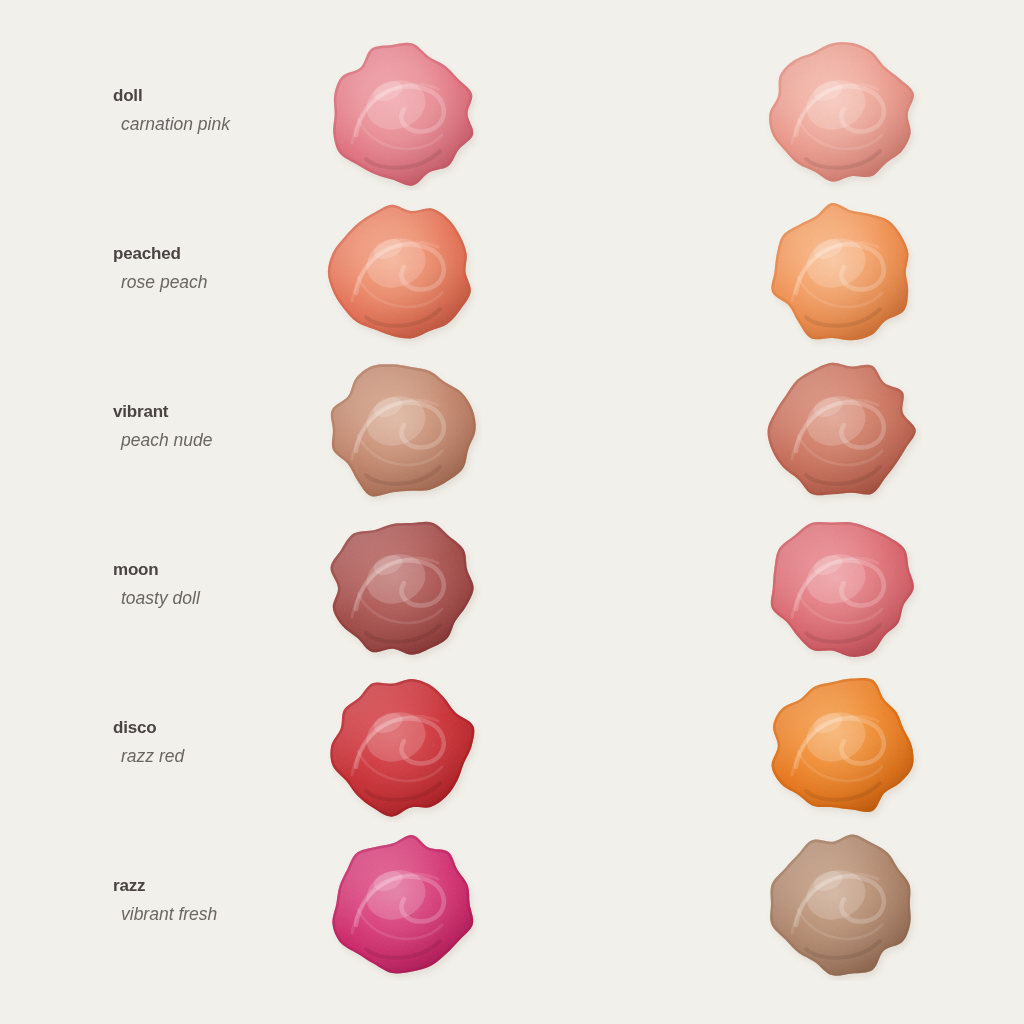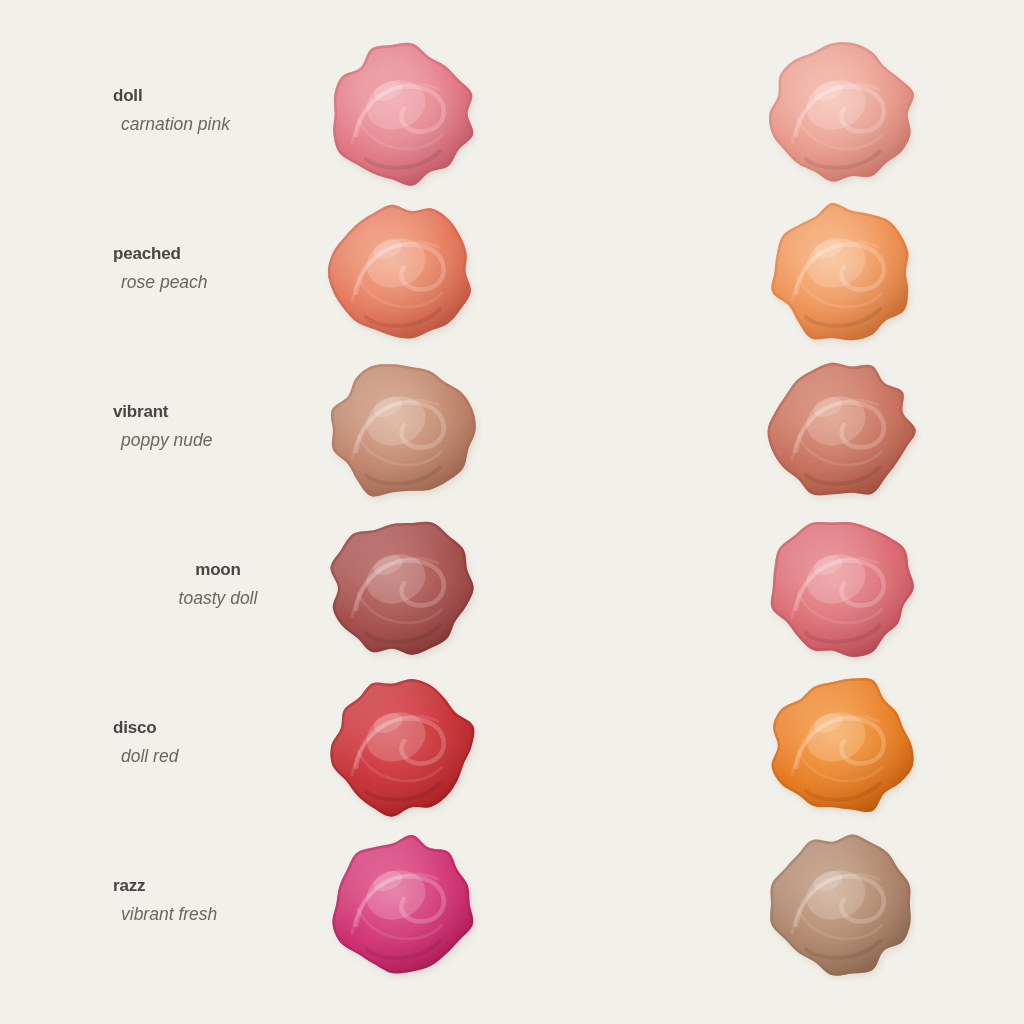--- a/index.html
+++ b/index.html
@@ -189,21 +189,21 @@
       <path d="M 143.63 75.00 C 144.33 81.34, 149.54 88.48, 148.77 94.62 C 148.00 100.75, 142.80 106.51, 138.99 111.83 C 135.19 117.15, 131.18 122.84, 125.97 126.53 C 120.76 130.23, 113.76 131.55, 107.74 134.00 C 101.71 136.44, 96.00 140.38, 89.80 141.20 C 83.60 142.02, 76.68 140.36, 70.54 138.92 C 64.40 137.48, 58.84 134.83, 52.94 132.56 C 47.04 130.29, 40.34 128.84, 35.12 125.31 C 29.91 121.79, 25.65 116.54, 21.66 111.42 C 17.67 106.31, 13.79 100.71, 11.16 94.64 C 8.53 88.57, 5.88 81.55, 5.86 75.00 C 5.84 68.45, 8.19 61.26, 11.05 55.33 C 13.91 49.40, 18.81 44.32, 23.01 39.42 C 27.21 34.52, 31.38 29.89, 36.24 25.94 C 41.09 21.99, 46.50 18.77, 52.14 15.73 C 57.77 12.69, 63.89 7.98, 70.04 7.69 C 76.19 7.40, 82.40 13.35, 89.03 13.99 C 95.66 14.63, 103.54 10.10, 109.85 11.51 C 116.15 12.92, 122.17 17.91, 126.87 22.46 C 131.57 27.00, 135.07 33.09, 138.03 38.77 C 140.98 44.46, 143.67 50.53, 144.61 56.57 C 145.54 62.61, 142.94 68.66, 143.63 75.00 Z" fill="none" stroke="#c8543b" stroke-opacity="0.35" stroke-width="5"></path>
 
       <rect x="0" y="0" width="160" height="152" filter="url(#sw1n)" opacity="0.085" style="mix-blend-mode:overlay"></rect>
     </g>
   </svg>
         </div>
       </div>
       <div class="row" style="top: 351px;">
         <div class="label">
           <p class="shade-name">vibrant</p>
-          <p class="shade-desc">poppy nude</p>
+          <p class="shade-desc">peach nude</p>
         </div>
         <div class="swatch-wrap">
   <svg class="swatch-svg" viewBox="0 0 160 152" xmlns="http://www.w3.org/2000/svg" aria-hidden="true">
     <defs>
       <radialGradient id="sw2g" cx="46%" cy="42%" r="68%">
         <stop offset="0%" stop-color="#d8a88c"></stop>
         <stop offset="38%" stop-color="#cb9175"></stop>
         <stop offset="72%" stop-color="#b9775c"></stop>
         <stop offset="100%" stop-color="#a16349"></stop>
       </radialGradient>
@@ -239,21 +239,21 @@
       <ellipse cx="74" cy="66" rx="30" ry="24" fill="#ffffff" opacity="0.17" transform="rotate(-18 74 66)"></ellipse>
       <ellipse cx="66" cy="52" rx="15" ry="9" fill="#ffffff" opacity="0.17" transform="rotate(-22 66 52)"></ellipse>
 
       <path d="M 153.58 75.00 C 152.88 81.51, 148.51 87.59, 146.44 93.95 C 144.36 100.31, 144.63 107.82, 141.15 113.17 C 137.67 118.53, 131.06 122.48, 125.55 126.06 C 120.03 129.64, 114.14 133.04, 108.05 134.66 C 101.96 136.29, 95.21 135.36, 89.00 135.81 C 82.79 136.26, 77.44 136.48, 70.77 137.35 C 64.10 138.21, 54.89 143.04, 48.97 141.01 C 43.05 138.97, 39.12 130.52, 35.26 125.16 C 31.40 119.79, 29.87 113.90, 25.83 108.82 C 21.78 103.74, 13.47 100.32, 10.98 94.69 C 8.50 89.05, 11.13 81.62, 10.93 75.00 C 10.73 68.38, 7.27 60.59, 9.79 54.97 C 12.30 49.35, 22.00 46.58, 26.01 41.29 C 30.02 36.01, 29.88 28.32, 33.87 23.28 C 37.85 18.24, 43.88 13.39, 49.95 11.07 C 56.01 8.74, 63.72 9.18, 70.28 9.33 C 76.84 9.49, 83.08 10.90, 89.33 12.00 C 95.57 13.09, 102.19 13.42, 107.78 15.92 C 113.37 18.41, 117.51 23.33, 122.86 26.95 C 128.20 30.57, 135.23 32.98, 139.85 37.63 C 144.48 42.28, 148.31 48.63, 150.60 54.86 C 152.89 61.09, 154.27 68.49, 153.58 75.00 Z" fill="none" stroke="#a16349" stroke-opacity="0.35" stroke-width="5"></path>
 
       <rect x="0" y="0" width="160" height="152" filter="url(#sw2n)" opacity="0.085" style="mix-blend-mode:overlay"></rect>
     </g>
   </svg>
         </div>
       </div>
-      <div class="row" style="top: 509px; text-align: center;">
+      <div class="row" style="top: 509px;">
         <div class="label">
           <p class="shade-name">moon</p>
           <p class="shade-desc">toasty doll</p>
         </div>
         <div class="swatch-wrap">
   <svg class="swatch-svg" viewBox="0 0 160 152" xmlns="http://www.w3.org/2000/svg" aria-hidden="true">
     <defs>
       <radialGradient id="sw3g" cx="46%" cy="42%" r="68%">
         <stop offset="0%" stop-color="#b96a63"></stop>
         <stop offset="38%" stop-color="#ae5450"></stop>
@@ -295,21 +295,21 @@
       <path d="M 151.63 75.00 C 151.45 81.15, 147.16 87.74, 144.10 93.28 C 141.04 98.83, 136.45 102.88, 133.29 108.27 C 130.13 113.65, 129.28 121.08, 125.13 125.59 C 120.97 130.10, 114.23 132.62, 108.36 135.33 C 102.49 138.04, 96.12 141.79, 89.90 141.86 C 83.67 141.94, 77.66 136.26, 71.01 135.77 C 64.35 135.28, 55.88 140.73, 49.94 138.94 C 44.01 137.14, 40.39 129.41, 35.40 125.00 C 30.41 120.59, 24.08 117.51, 19.98 112.47 C 15.89 107.42, 11.47 100.98, 10.81 94.74 C 10.14 88.49, 16.39 81.69, 16.00 75.00 C 15.62 68.31, 8.02 60.96, 8.52 54.61 C 9.02 48.27, 15.18 42.59, 19.01 36.92 C 22.83 31.26, 25.88 23.95, 31.49 20.62 C 37.11 17.29, 46.19 18.53, 52.70 16.92 C 59.20 15.32, 64.37 12.13, 70.52 10.97 C 76.68 9.82, 82.93 10.20, 89.62 10.00 C 96.31 9.81, 104.48 7.69, 110.65 9.80 C 116.82 11.92, 121.47 18.26, 126.64 22.71 C 131.81 27.16, 138.59 30.88, 141.68 36.49 C 144.77 42.11, 143.52 49.99, 145.18 56.41 C 146.83 62.83, 151.81 68.85, 151.63 75.00 Z" fill="none" stroke="#822f2f" stroke-opacity="0.35" stroke-width="5"></path>
 
       <rect x="0" y="0" width="160" height="152" filter="url(#sw3n)" opacity="0.085" style="mix-blend-mode:overlay"></rect>
     </g>
   </svg>
         </div>
       </div>
       <div class="row" style="top: 667px;">
         <div class="label">
           <p class="shade-name">disco</p>
-          <p class="shade-desc">doll red</p>
+          <p class="shade-desc">razz red</p>
         </div>
         <div class="swatch-wrap">
   <svg class="swatch-svg" viewBox="0 0 160 152" xmlns="http://www.w3.org/2000/svg" aria-hidden="true">
     <defs>
       <radialGradient id="sw4g" cx="46%" cy="42%" r="68%">
         <stop offset="0%" stop-color="#d8474c"></stop>
         <stop offset="38%" stop-color="#d03037"></stop>
         <stop offset="72%" stop-color="#c01f24"></stop>
         <stop offset="100%" stop-color="#9c141a"></stop>
       </radialGradient>

